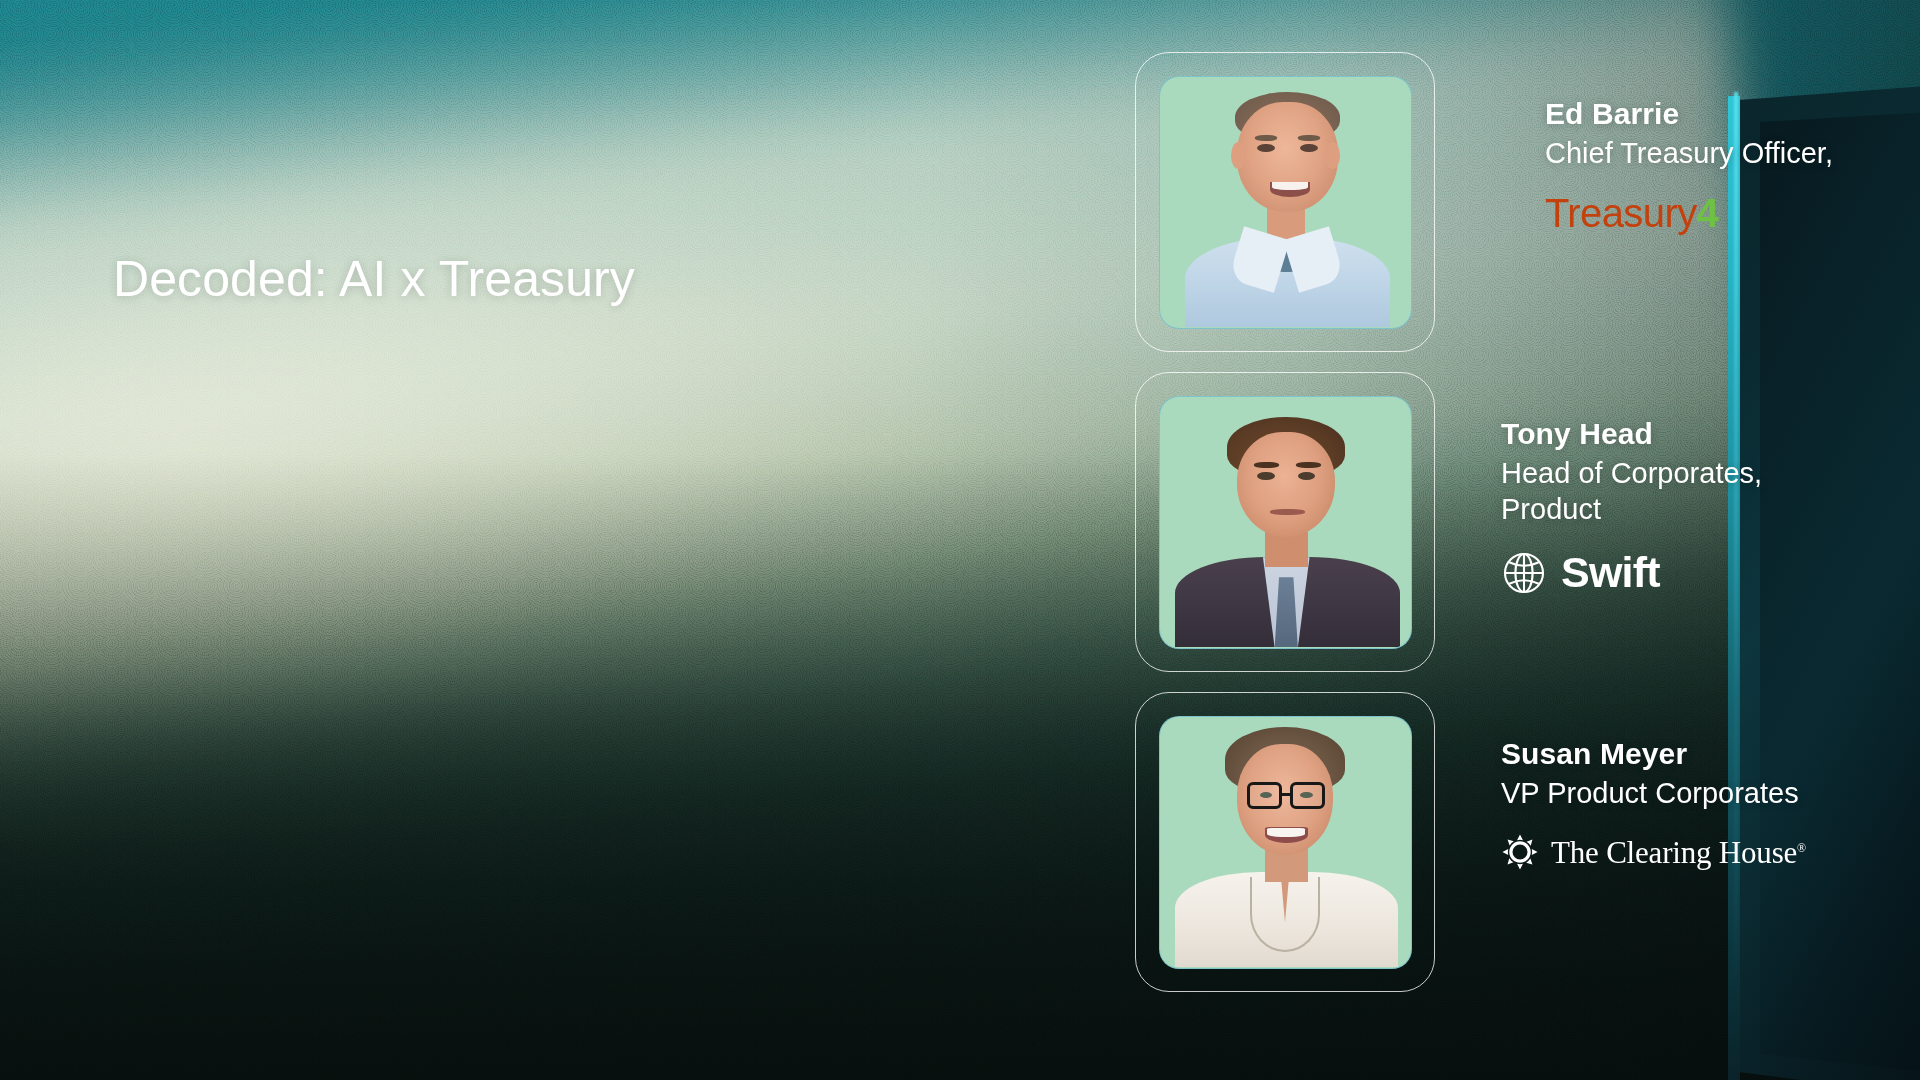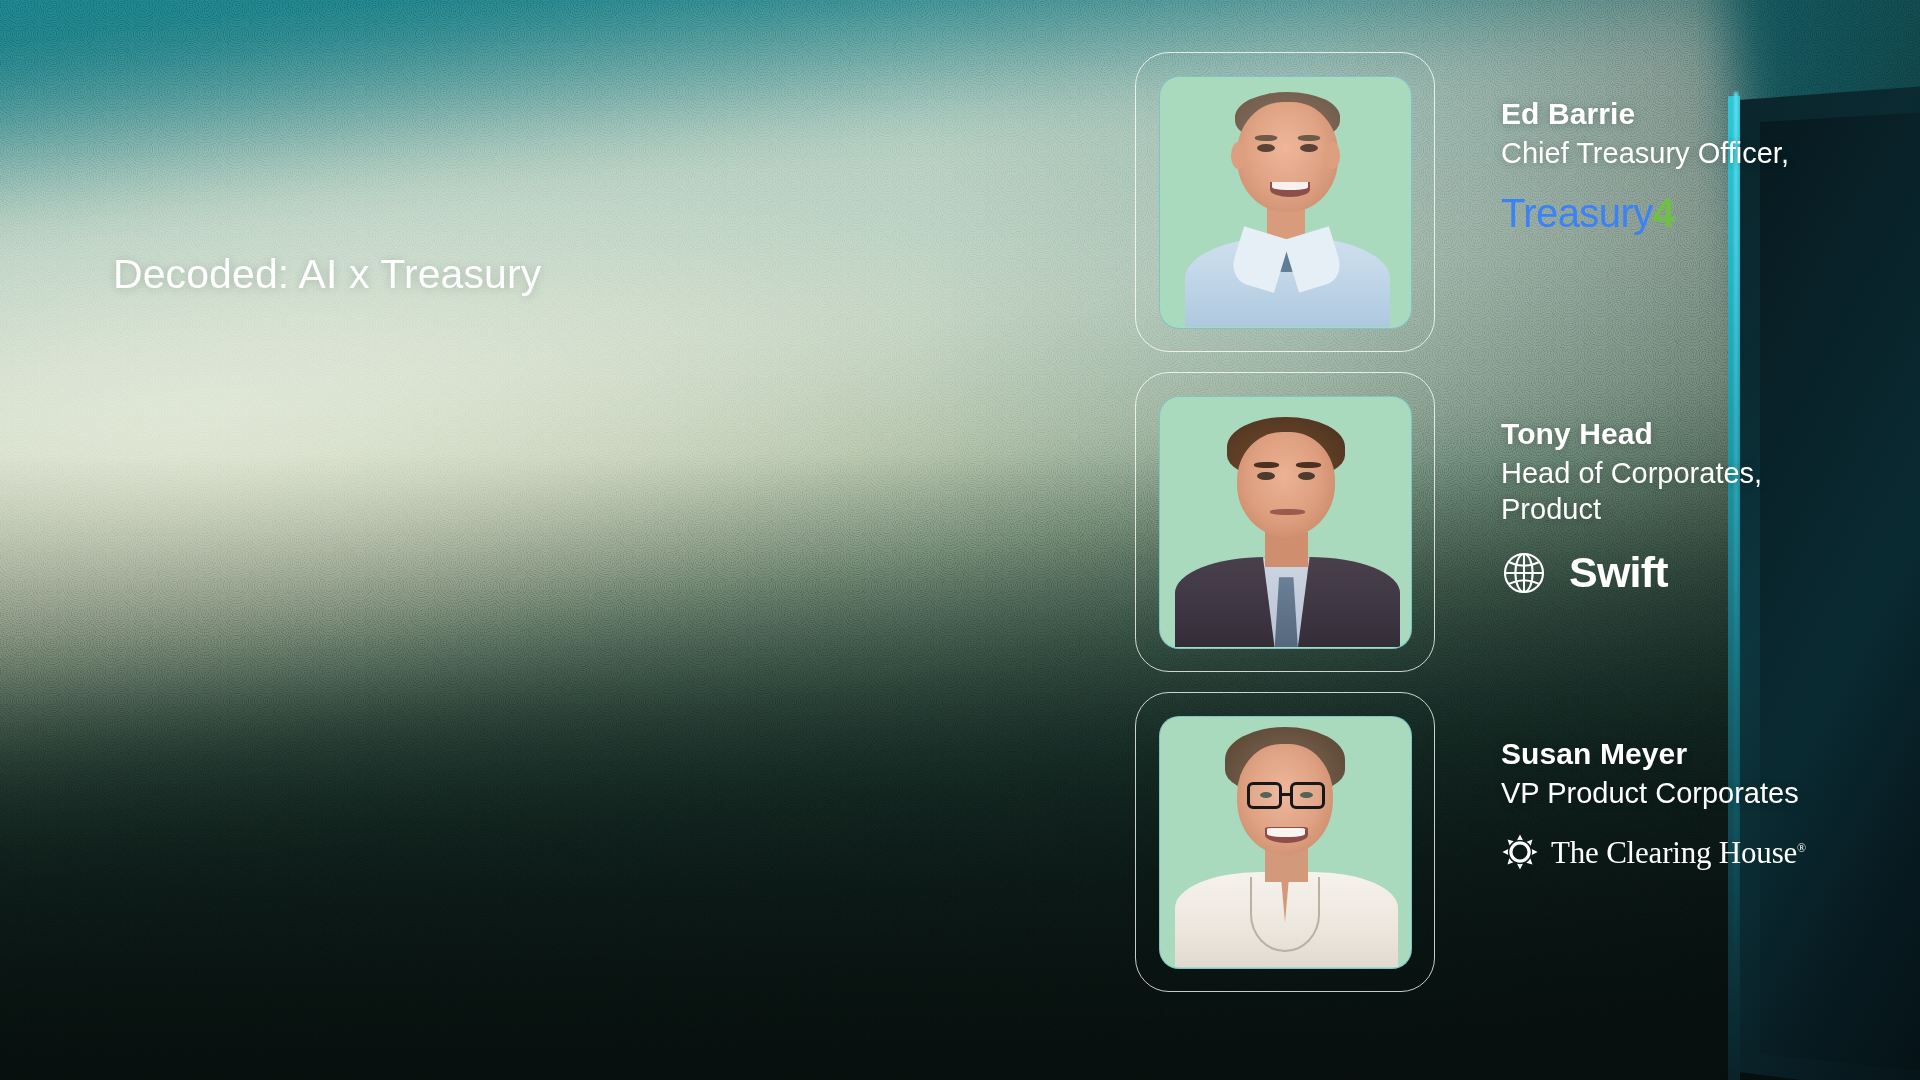--- a/index.html
+++ b/index.html
@@ -138,21 +138,21 @@
     filter:blur(1px);
   }
 
   
   .left-col {
     position:absolute;
     left:113px; top:252px;
     width:1000px;
   }
   .eyebrow {
-    font-size:41px;
+    font-size:50px;
     font-weight:400;
     color:#ffffff;
     letter-spacing:0.1px;
     line-height:1.1;
     text-shadow:0 1px 10px rgba(0,0,0,0.18);
   }
   .headline {
     margin-top:22px;
     font-family:"Liberation Serif", serif;
     font-size:93px;
@@ -179,21 +179,21 @@
     width:760px; height:980px;
   }
   .speaker {
     position:absolute;
     left:0;
     width:760px;
     height:300px;
     display:flex;
     align-items:flex-start;
   }
-  .speaker.s0 { top:0; }
+  .speaker.s0 { top:0;gap:44px; }
   .speaker.s1 { top:320px; }
   .speaker.s2 { top:640px; }
 
   .photo-card {
     position:relative;
     width:300px; height:300px;
     border:1.6px solid rgba(255,255,255,0.78);
     border-radius:34px;
     flex:0 0 auto;
     display:flex; align-items:center; justify-content:center;
@@ -318,25 +318,25 @@
   }
   .sp-title {
     font-size:29px; font-weight:400; line-height:1.26;
     margin-top:2px; max-width:310px;
     text-shadow:0 1px 8px rgba(0,0,0,0.25);
   }
   .sp-logo { margin-top:22px; display:flex; align-items:center; }
 
   
   .logo-t4 { font-size:40px; font-weight:400; letter-spacing:-0.6px; line-height:1; }
-  .logo-t4 .t4-word { color:#3b82f6; }
+  .logo-t4 .t4-word { color:#c2410c; }
   .logo-t4 .t4-num { font-weight:600; }
 
   
-  .logo-swift { display:flex; align-items:center; gap:22px; }
+  .logo-swift { display:flex; align-items:center; gap:14px; }
   .swift-word { font-size:43px; font-weight:600; color:#ffffff; letter-spacing:-0.8px; line-height:1; }
 
   
   .logo-tch { display:flex; align-items:center; gap:12px; }
   .tch-word {
     font-family:"Liberation Serif", serif;
     font-size:31px; font-weight:400; color:#ffffff; letter-spacing:-0.2px; line-height:1;text-align:center;
   }
   .tch-reg { font-size:12px; vertical-align:super; }
 </style>

